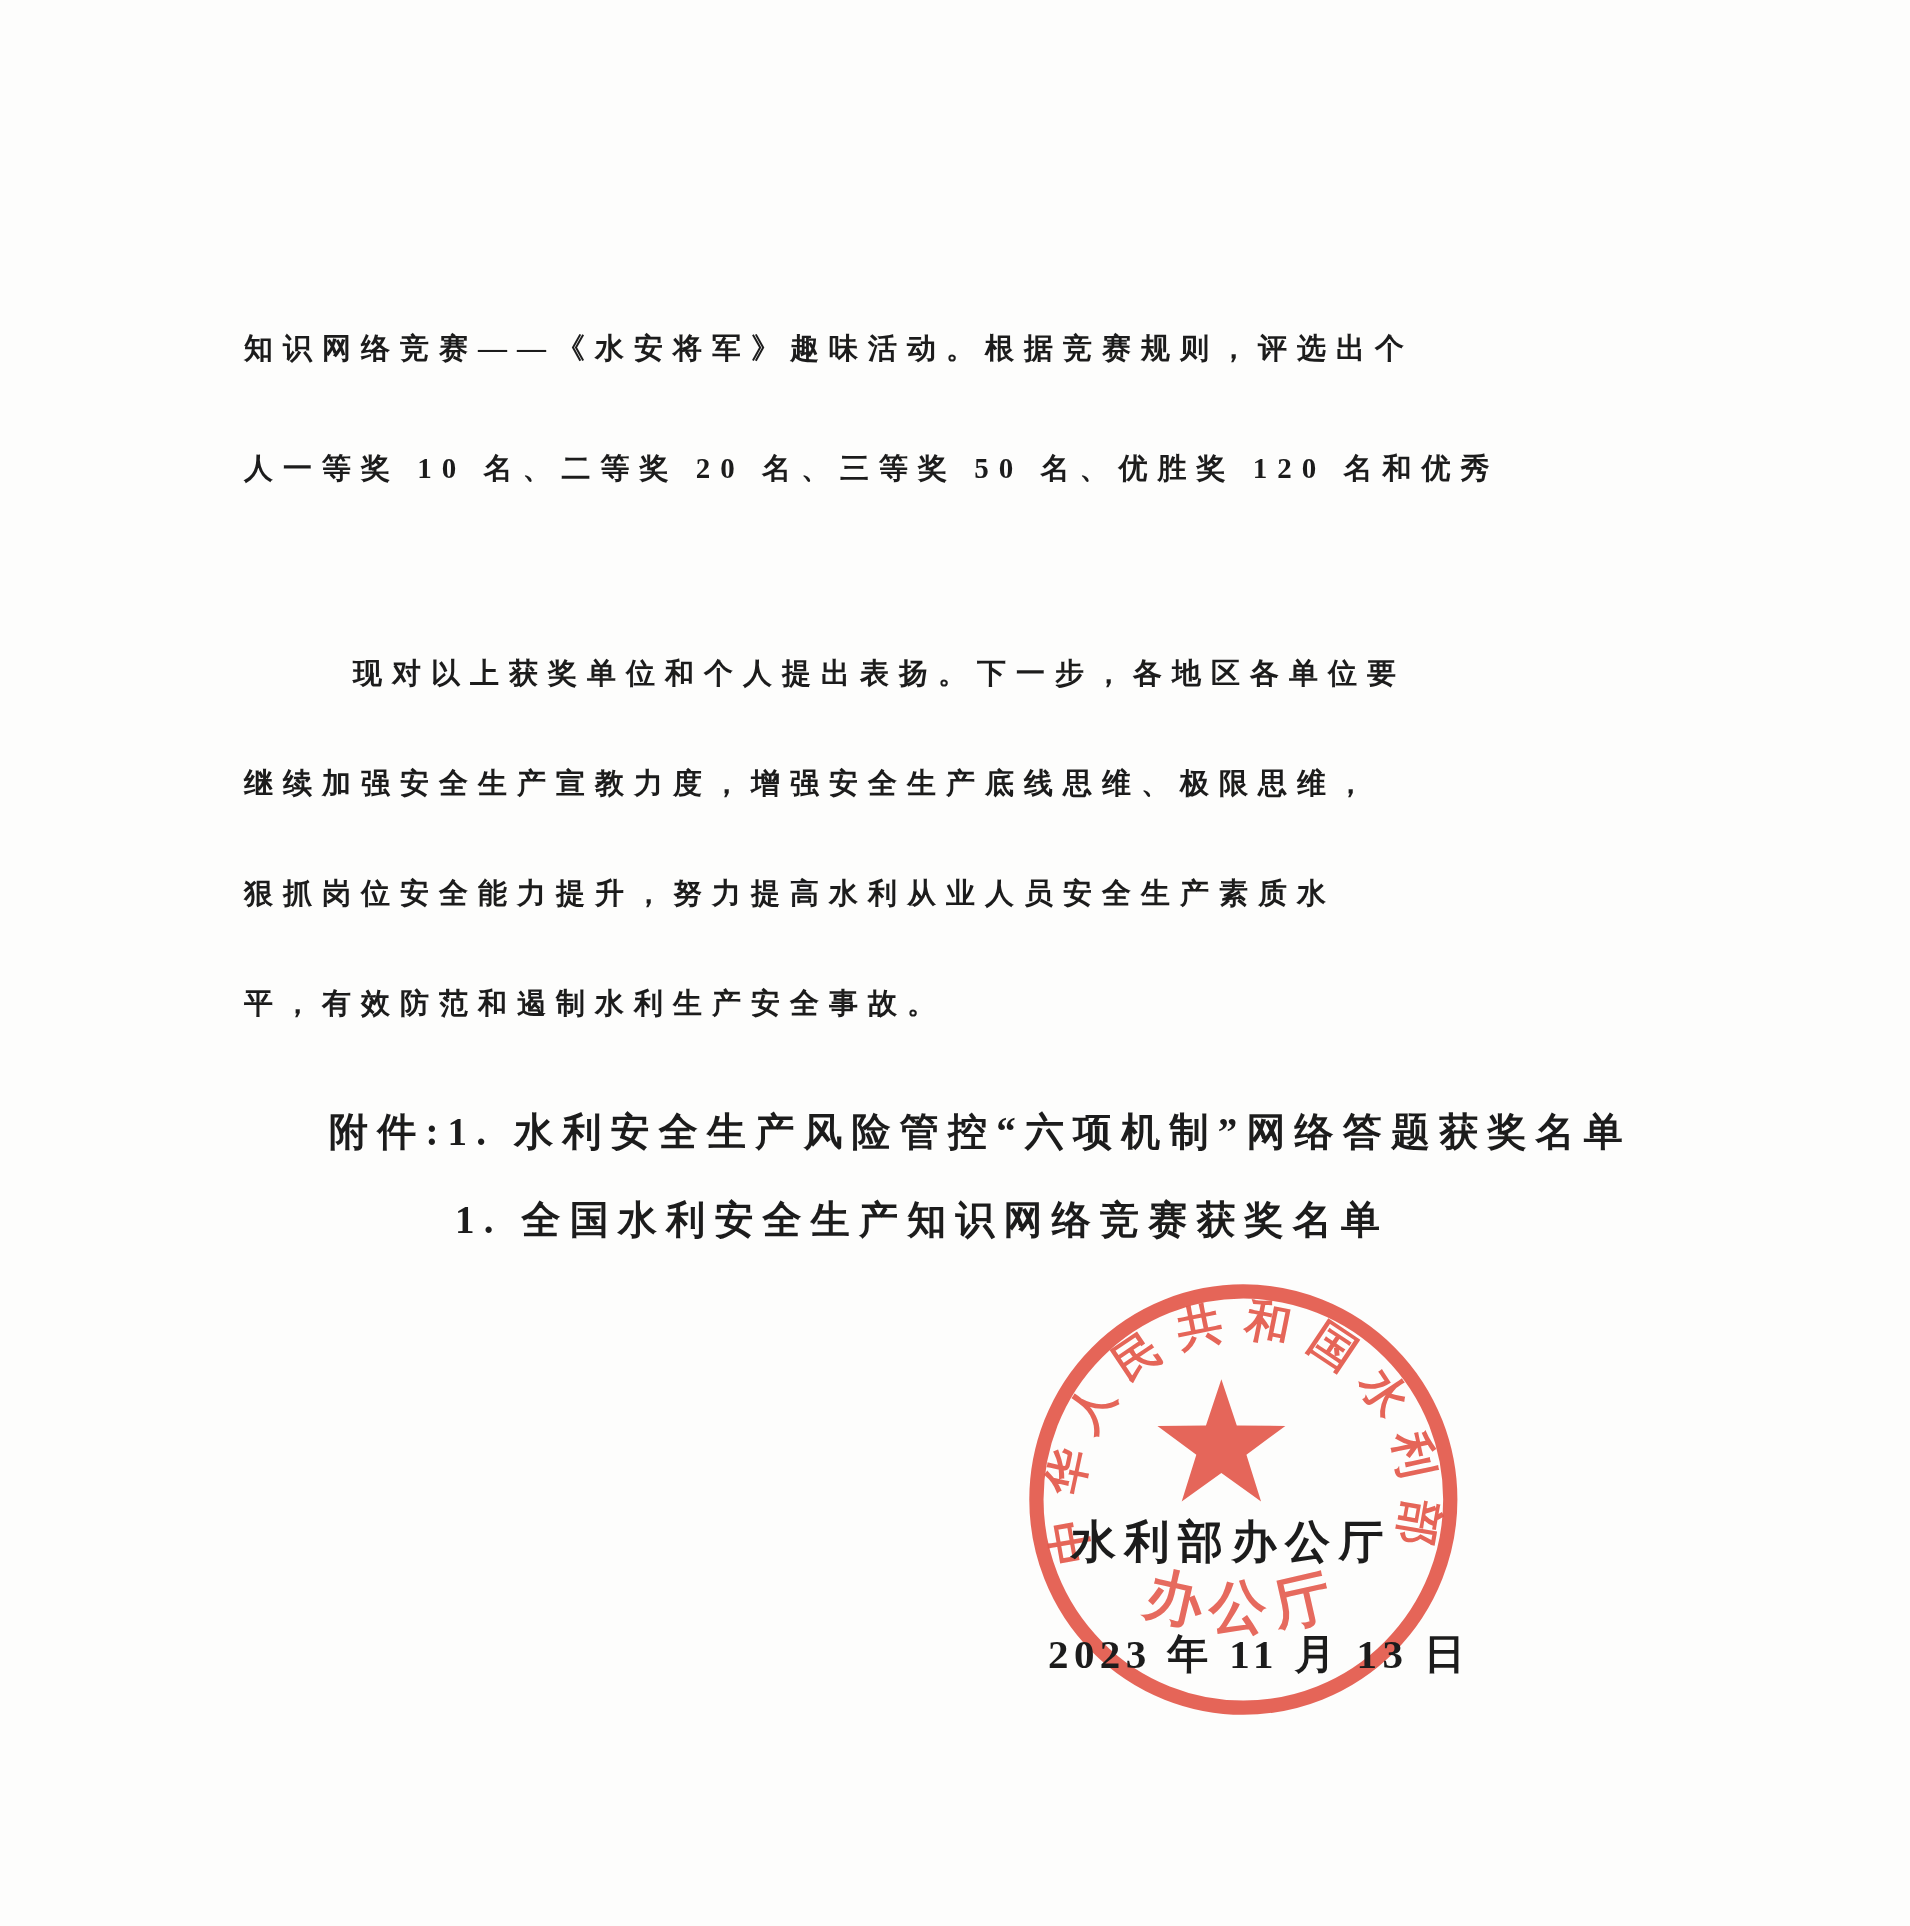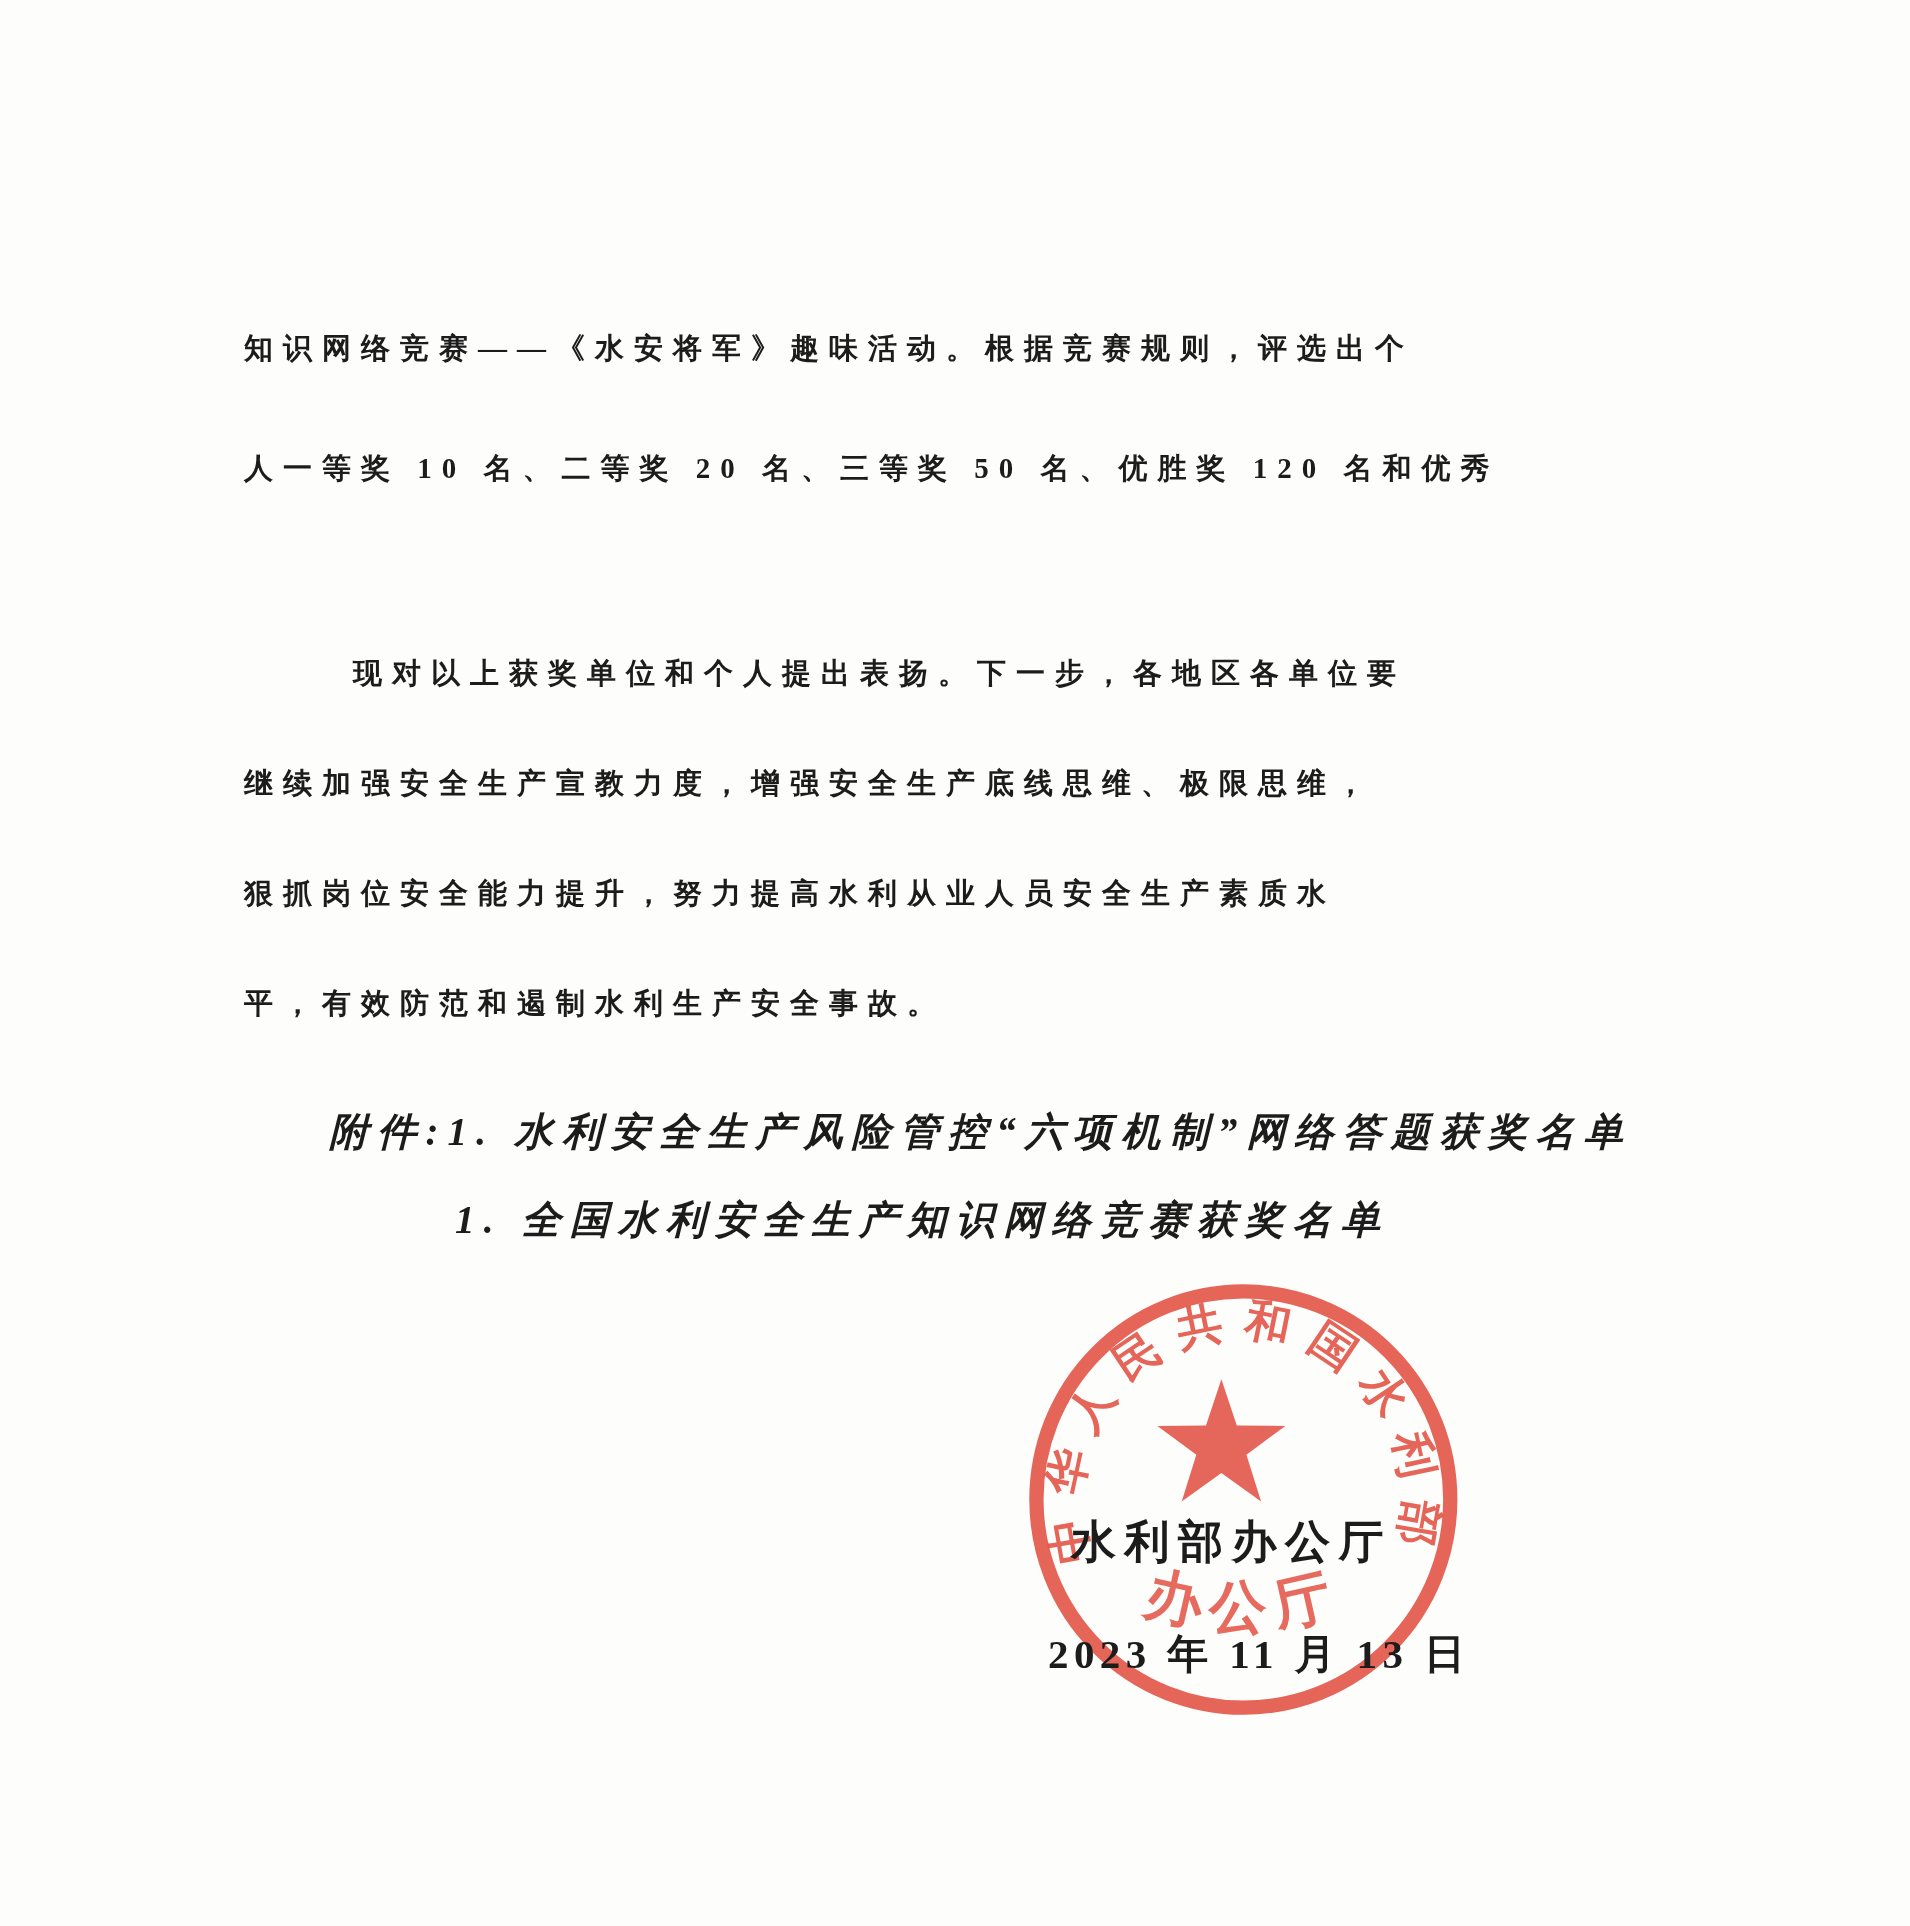--- a/index.html
+++ b/index.html
@@ -29,21 +29,20 @@
     margin-left:24px;
   }
   .attach-line{
     position:absolute;
     height:110px;
     line-height:110px;
     font-size:39px;
     letter-spacing:9.2px;
     white-space:nowrap;
     font-weight:600;
-    font-style:italic;
   }
   .seal-wrap{
     position:absolute;
     left:1021px;
     top:1283px;
     width:447px;
     height:447px;
     z-index:1;
     opacity:0.92;
   }

